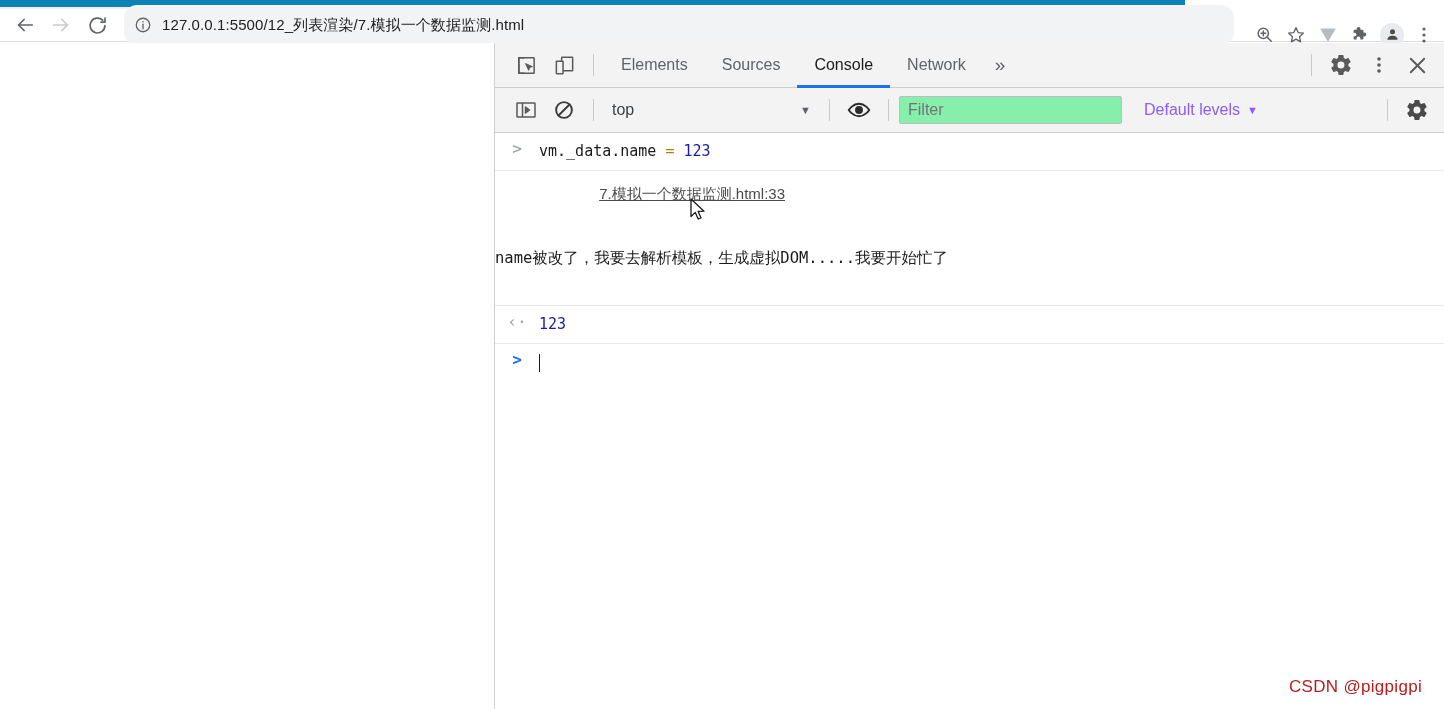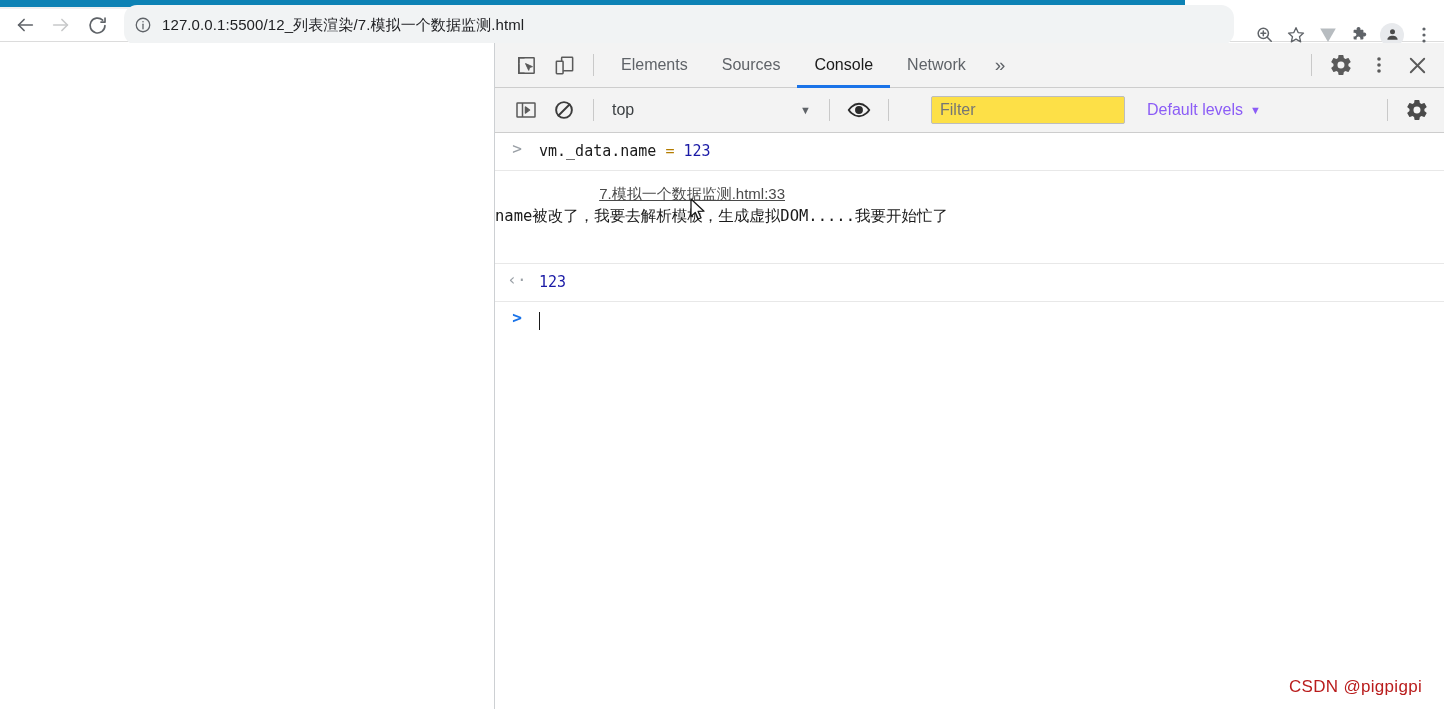--- a/index.html
+++ b/index.html
@@ -112,24 +112,24 @@
     height: 45px; background: #f3f3f3;
     border-bottom: 1px solid #cdcdcd;
     display: flex; align-items: center;
   }
   .ctx-select {
     display: flex; align-items: center; width: 215px; height: 28px;
     font-size: 16px; color: #3c4043; padding-left: 8px; position: relative;
   }
   .ctx-select .caret { margin-left: auto; margin-right: 8px; font-size: 11px; color: #5f6368;}
   .filter-input {
-    width: 194px; height: 28px; background: #fde047;
+    width: 223px; height: 28px; background: #86efac;
     border: 1px solid #bdbdbd; border-radius: 2px;
     font-size: 16px; color: #757575; padding: 0 8px;
-    display: flex; align-items: center; margin-left: 32px;
+    display: flex; align-items: center;
   }
   .levels {
     display: flex; align-items: center; font-size: 16px; color: #8b5cf6;
     padding: 0 10px; margin-left: 12px; white-space: nowrap;
   }
   .levels .caret { margin-left: 7px; font-size: 11px; }
 
   
   .console-body { flex: 1; background: #ffffff; overflow: hidden; position: relative; }
   .row {
@@ -149,21 +149,21 @@
 
   .tok-plain { color: #1a1a1a; }
   .tok-op { color: #b47c00; }
   .tok-num { color: #1a1aa6; }
 
   .logrow { padding-top: 7px; padding-bottom: 8px; }
   .logrow .content { position: relative; padding-right: 300px; }
   .log-text {
     font-family: "DejaVu Sans Mono", monospace;
     font-size: 15.5px; color: #1a1a1a; line-height: 27px;
-    display: block; max-width: 575px;
+    display: block; max-width: 575px; margin-top: 42px;
   }
   .src-link {
     position: absolute; right: 10px; top: 0;
     font-family: Liberation Sans, sans-serif;
     font-size: 15px; color: #4a4a4a; text-decoration: underline;
     white-space: nowrap;
   }
   .resrow .content { color: #1a1aa6; font-weight: normal; }
   .promptrow { border-bottom: none; padding-top: 8px; }
   .caret-bar {

